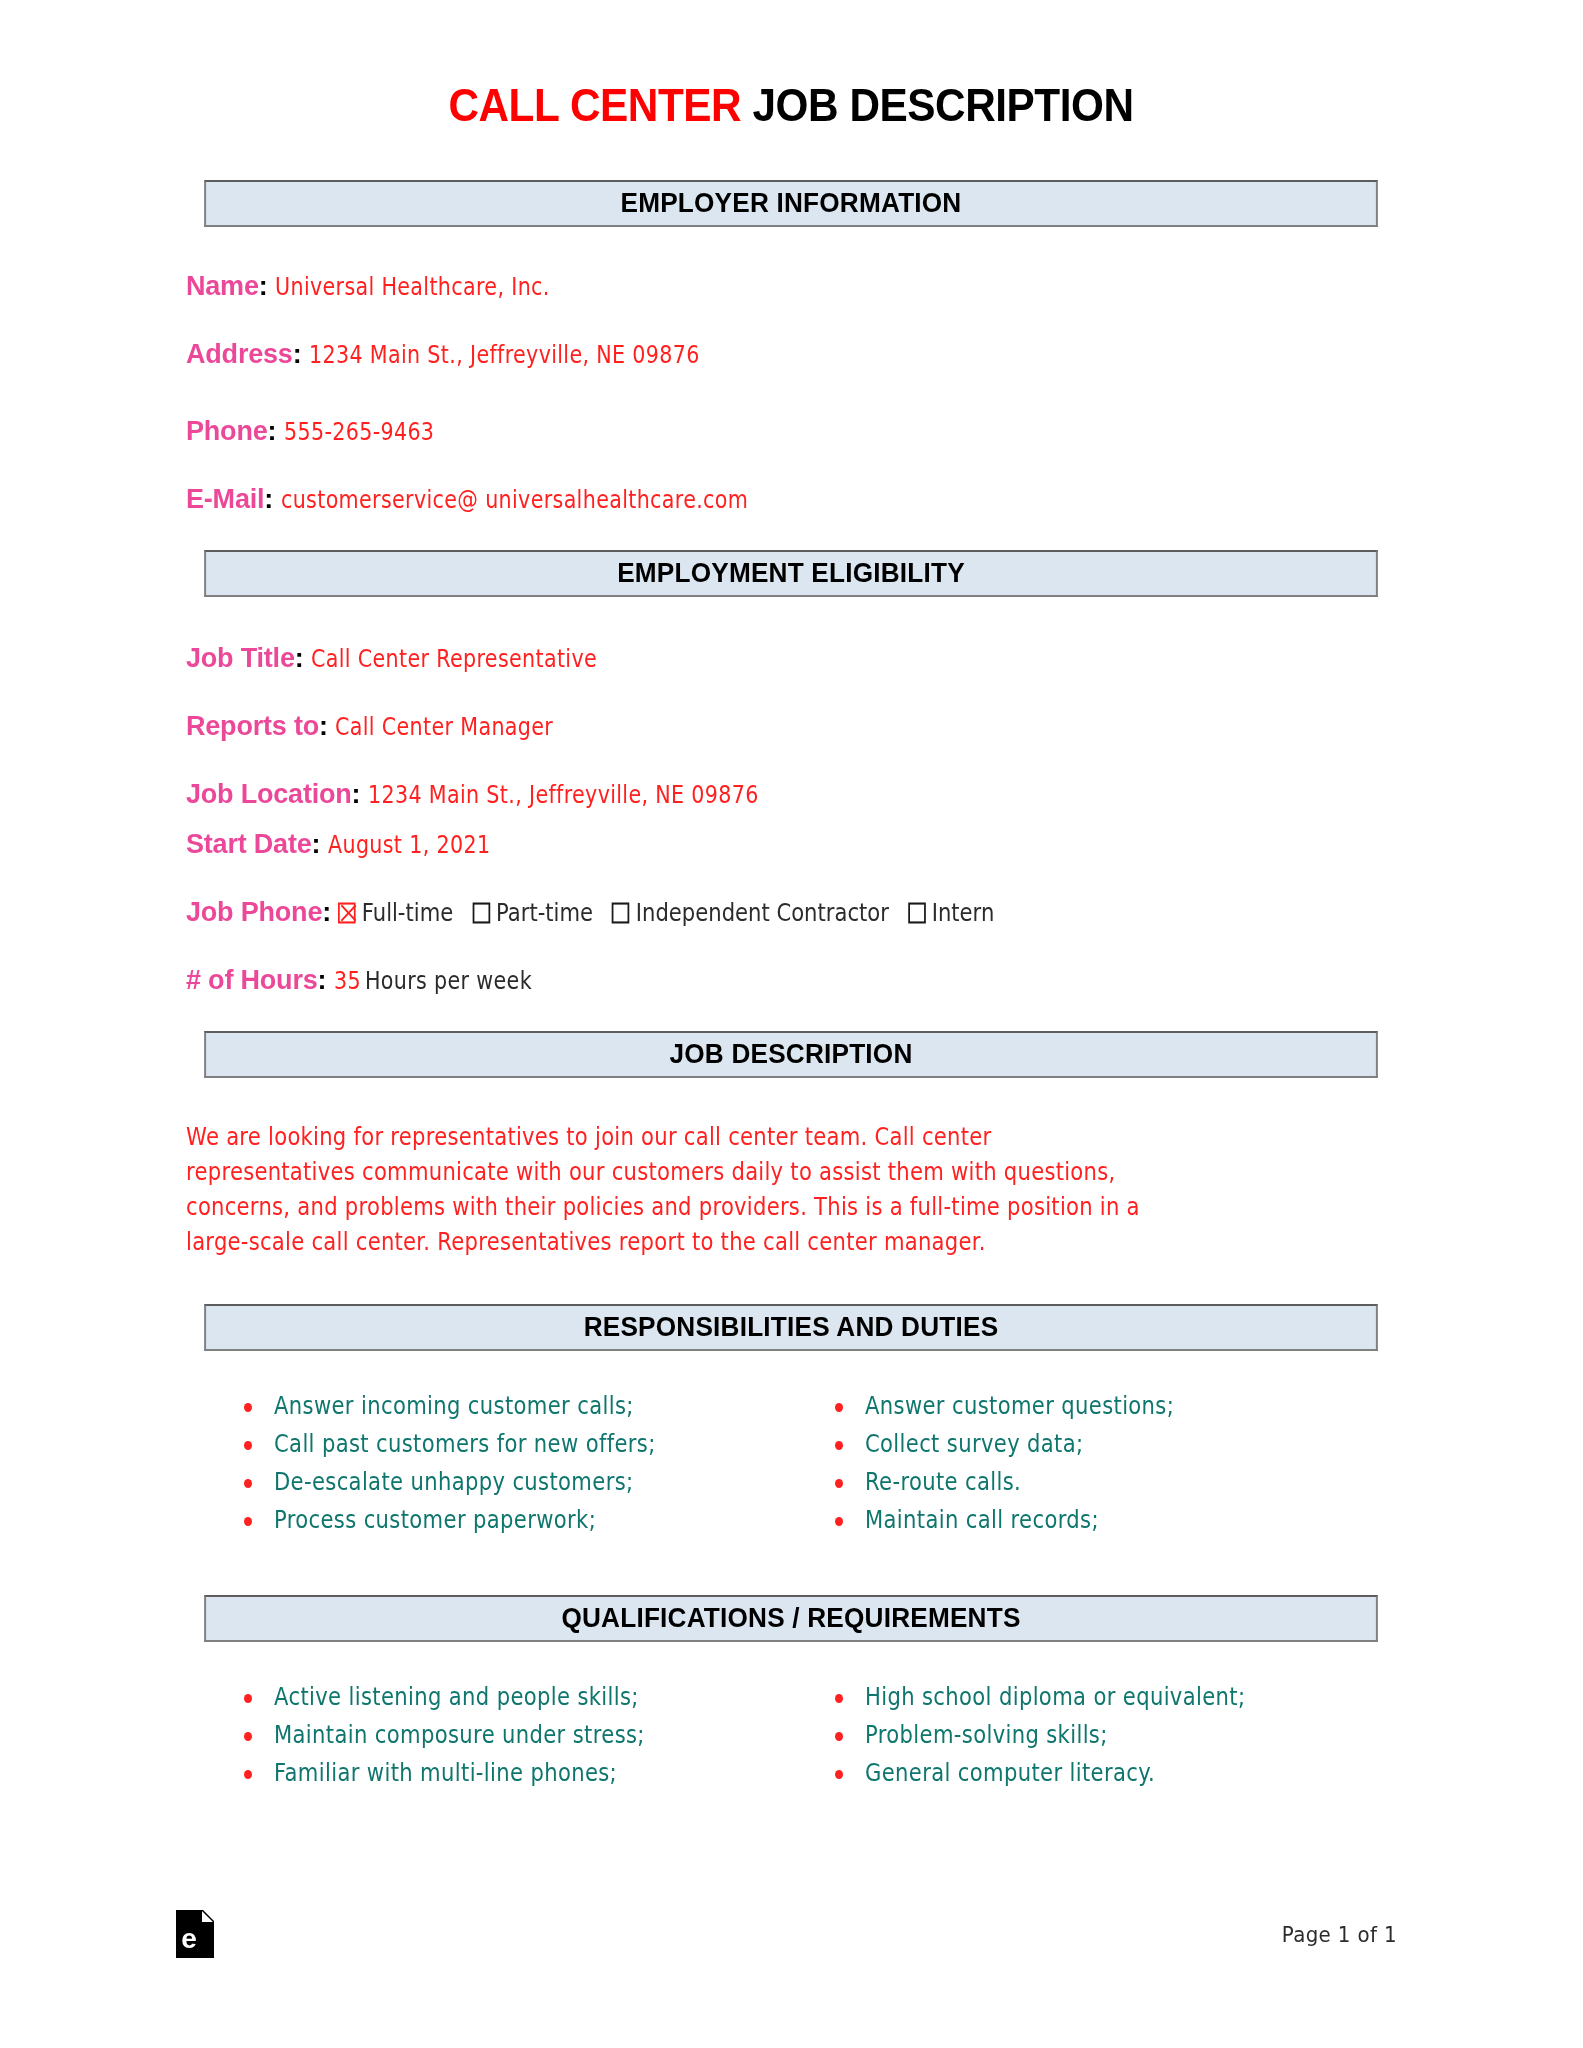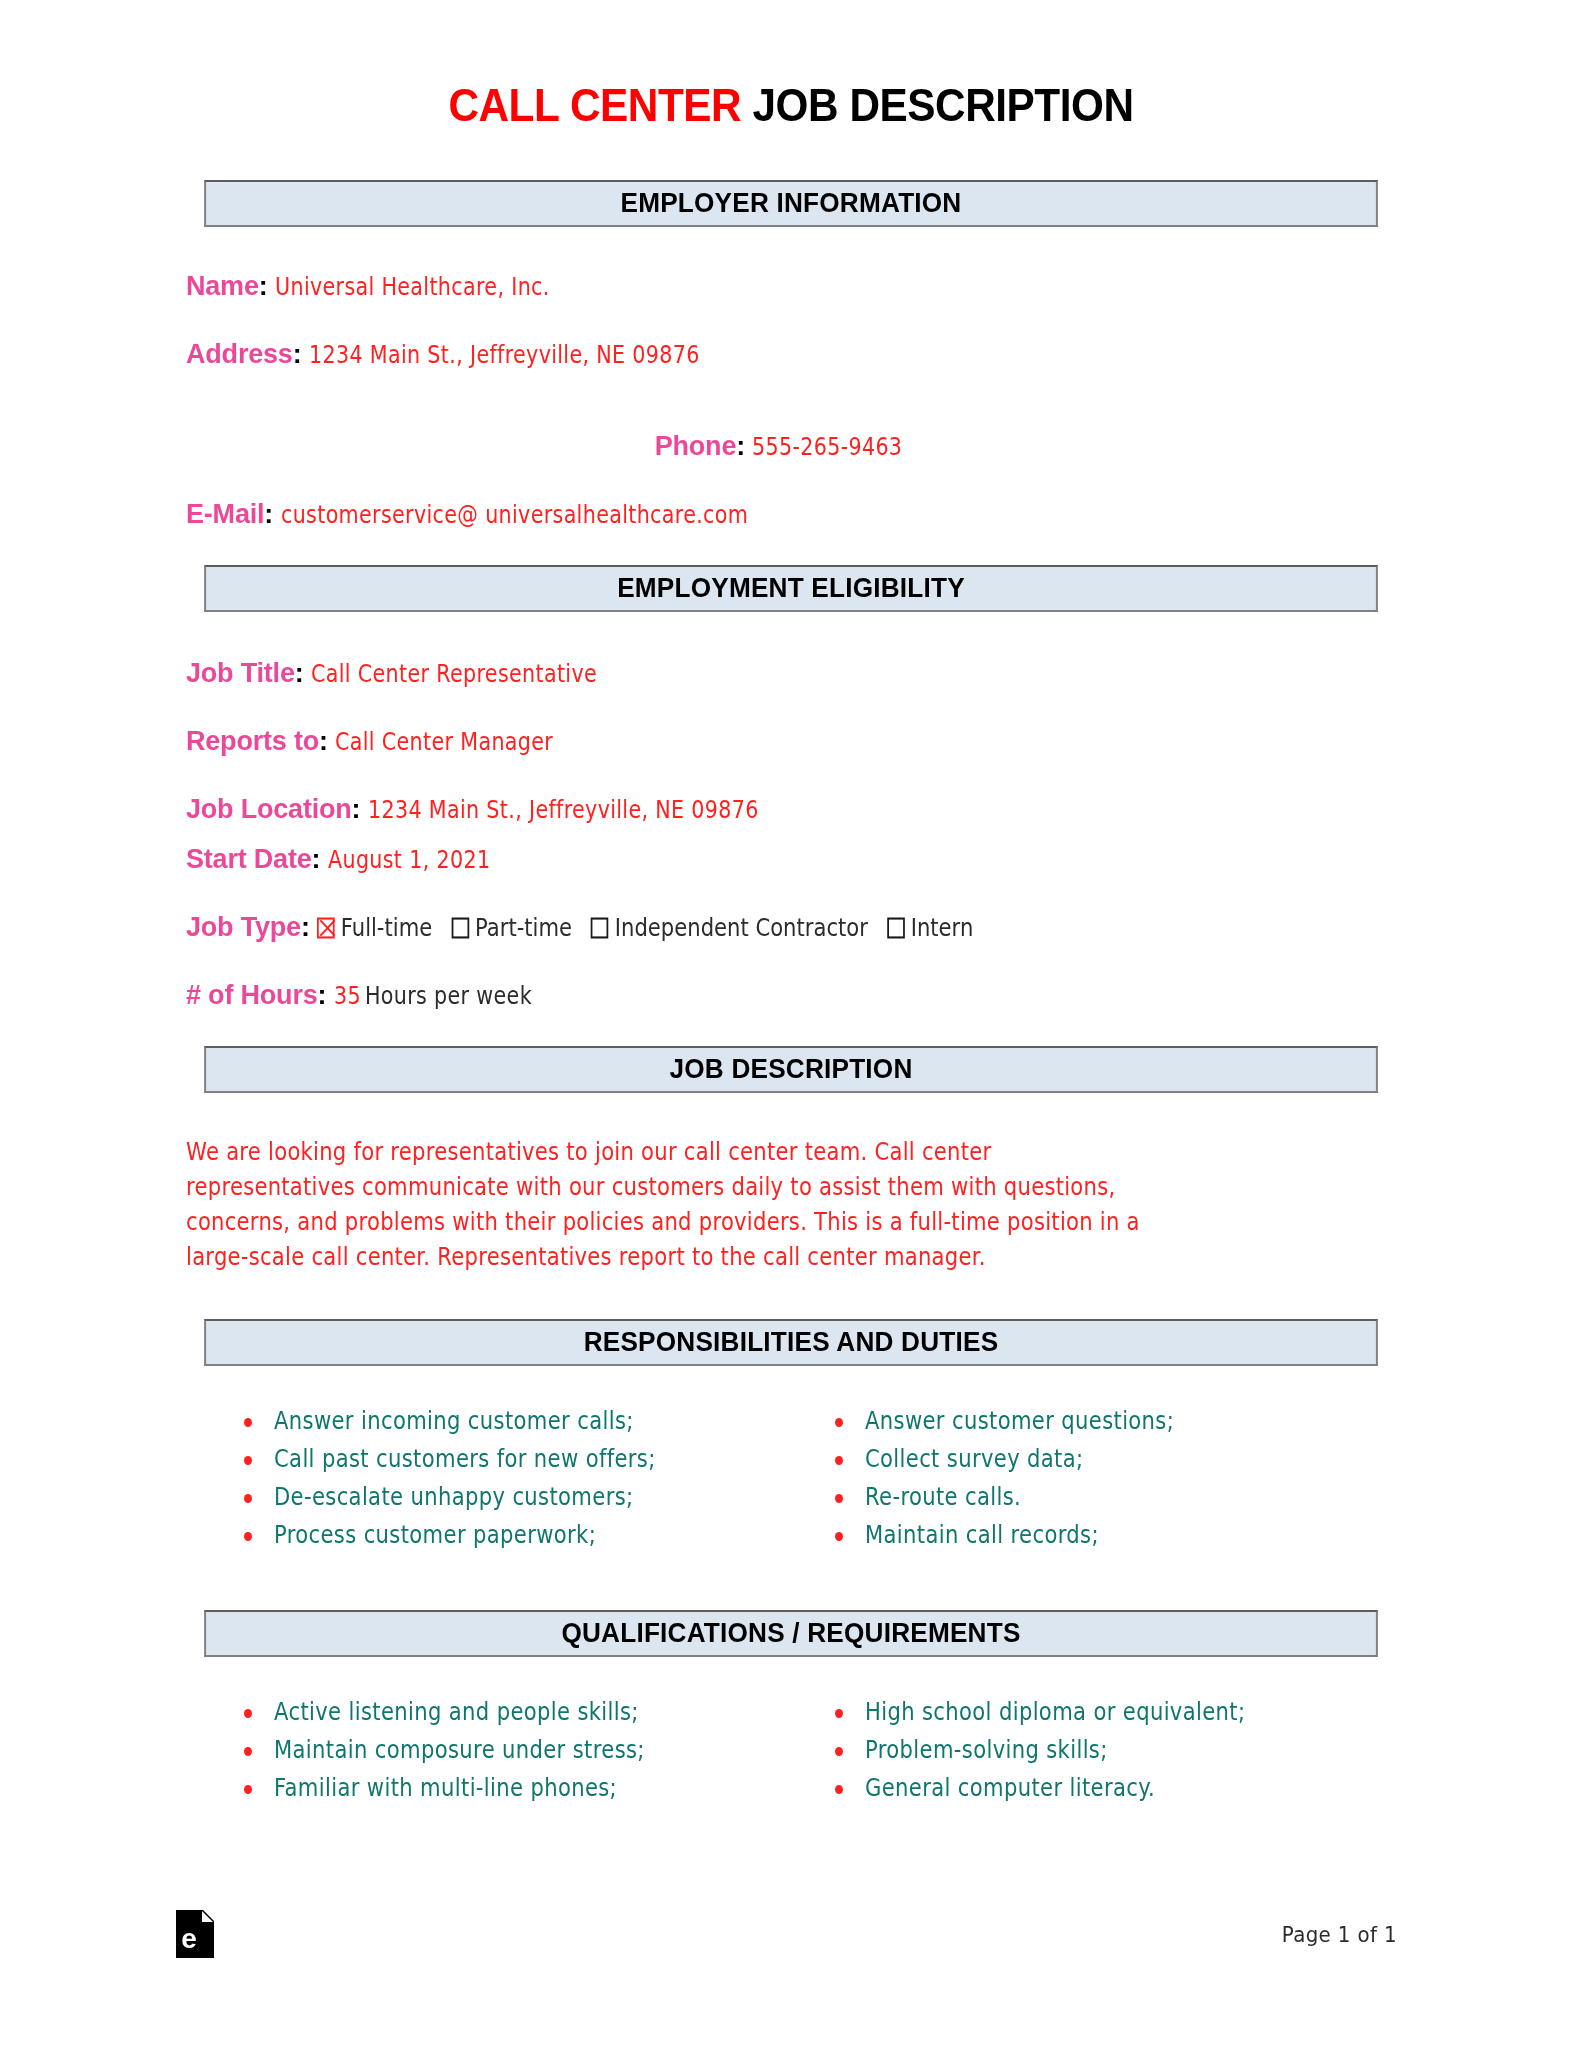--- a/index.html
+++ b/index.html
@@ -241,21 +241,21 @@
       </div>
     </div>
 
     <div style="margin-top:41px;">
       <div class="field">
         <span class="label">Address</span><span class="colon">:</span>
         <span class="value">1234 Main St., Jeffreyville, NE 09876</span>
       </div>
     </div>
 
-    <div style="margin-top:65px;text-align:center;">
+    <div style="margin-top:50px;">
       <div class="field">
         <span class="label">Phone</span><span class="colon">:</span>
         <span class="value">555-265-9463</span>
       </div>
     </div>
 
     <div style="margin-top:41px;">
       <div class="field">
         <span class="label">E-Mail</span><span class="colon">:</span>
         <span class="value">customerservice@ universalhealthcare.com</span>
@@ -287,21 +287,21 @@
 
     <div style="margin-top:23px;">
       <div class="field">
         <span class="label">Start Date</span><span class="colon">:</span>
         <span class="value">August 1, 2021</span>
       </div>
     </div>
 
     <div style="margin-top:41px;">
       <div class="field">
-        <span class="label">Job Type</span><span class="colon">:</span>
+        <span class="label">Job Phone</span><span class="colon">:</span>
         <span class="cb-group">
           <span class="cb-item">
             <span class="cb-box checked"></span><span class="cb-label">Full-time</span>
           </span>
           <span class="cb-item">
             <span class="cb-box"></span><span class="cb-label">Part-time</span>
           </span>
           <span class="cb-item">
             <span class="cb-box"></span><span class="cb-label">Independent Contractor</span>
           </span>

